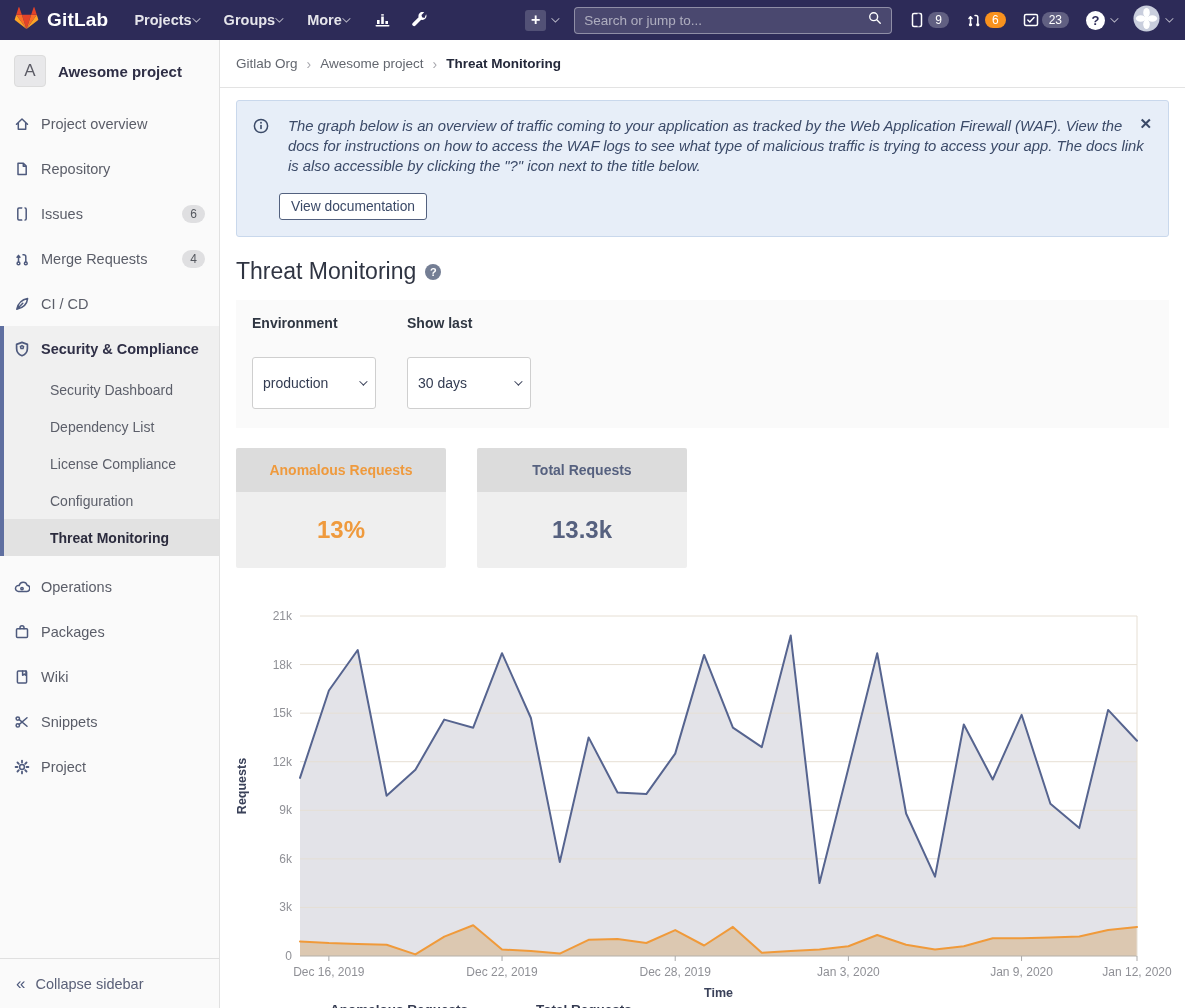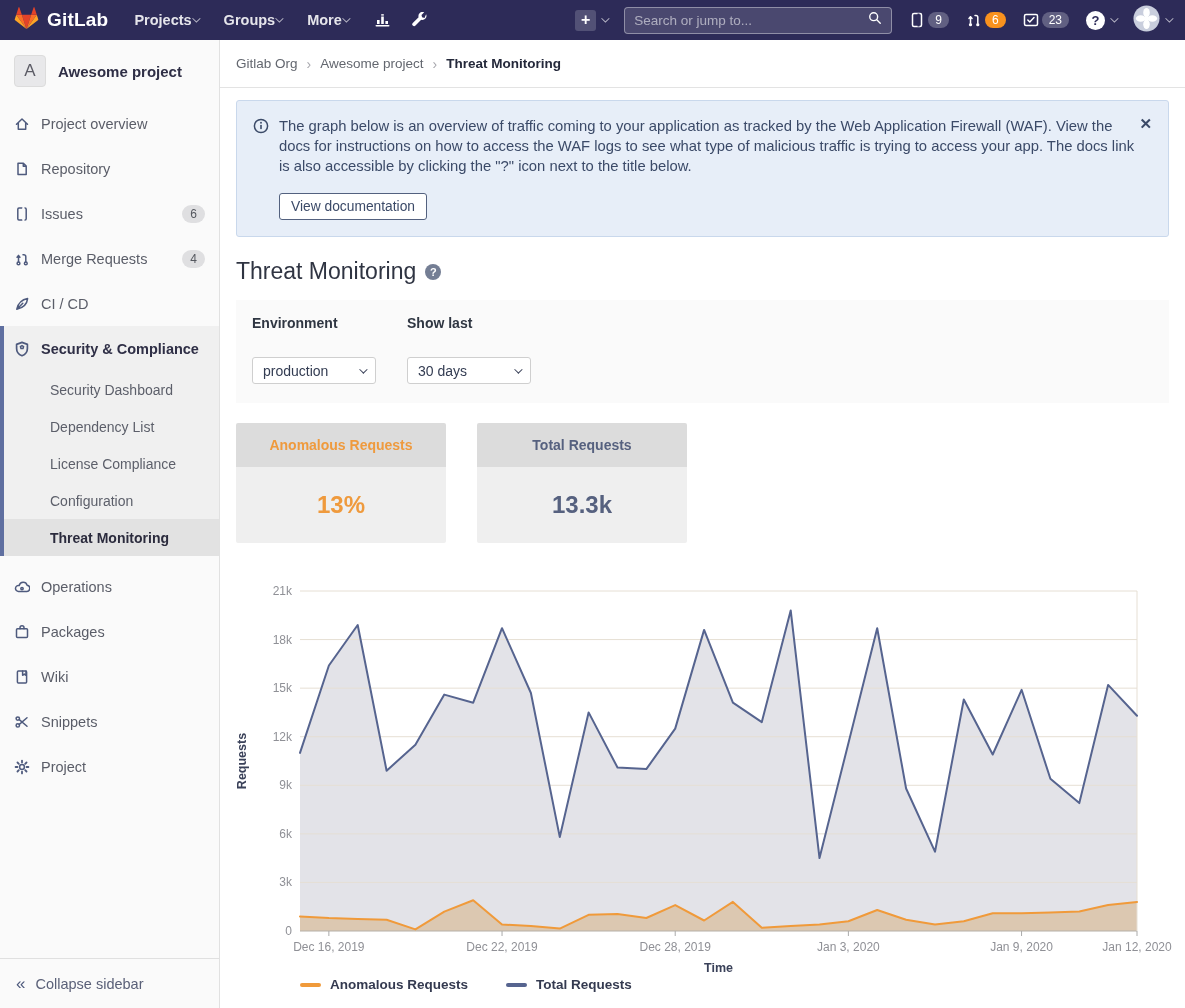--- a/index.html
+++ b/index.html
@@ -14,21 +14,21 @@
   .brand-name { color:#fff; font-size:19px; font-weight:600; letter-spacing:.2px; }
   .nav-item { display:flex; align-items:center; color:rgba(255,255,255,.88); font-size:14.5px;
               font-weight:600; margin-right:26px; cursor:pointer; }
   .chev { width:6px; height:6px; border-right:1.5px solid rgba(255,255,255,.65);
           border-bottom:1.5px solid rgba(255,255,255,.65); transform:rotate(45deg) translateY(-2px); }
   .nav-icon { margin-right:20px; display:flex; align-items:center; cursor:pointer; }
   .nav-right { margin-left:auto; display:flex; align-items:center; gap:17px; }
   .plus-box { display:flex; align-items:center; gap:5px; cursor:pointer; }
   .plus-sq { width:21px; height:21px; border:0; border-radius:3px; background:rgba(255,255,255,.18);
              color:#fff; font-size:16px; line-height:20px; text-align:center; font-weight:600; }
-  .searchbar { width:268px; height:27px; background:rgba(255,255,255,.14); border:1px solid rgba(255,255,255,.38);
+  .searchbar { width:318px; height:27px; background:rgba(255,255,255,.14); border:1px solid rgba(255,255,255,.38);
                border-radius:4px; display:flex; align-items:center; padding:0 9px; }
   .searchbar input { flex:1; background:transparent; border:0; outline:none; color:#fff; font-size:13.5px;
                      font-family:"Liberation Sans",sans-serif; }
   .searchbar input::placeholder { color:rgba(255,255,255,.55); }
   .ico-badge { display:flex; align-items:center; gap:3px; cursor:pointer; }
   .pill { min-width:20px; padding:1px 7px; border-radius:9px; background:rgba(255,255,255,.25);
           color:#fff; font-size:12px; text-align:center; }
   .pill.orange { background:#f9921e; }
   .help-circle { width:19px; height:19px; border-radius:50%; background:#fff; color:#2d2b58;
                  font-weight:700; font-size:13px; text-align:center; line-height:19px; }
@@ -60,36 +60,36 @@
   
   .main { position:absolute; top:40px; left:220px; right:0; bottom:0; background:#fff; overflow:hidden; }
   .breadcrumb { height:48px; display:flex; align-items:center; gap:9px; padding:0 16px;
                 border-bottom:1px solid #e3e3e3; font-size:13.5px; color:#63676f; }
   .breadcrumb .sep { color:#a8a8ae; font-size:14px; }
   .breadcrumb .last { font-weight:700; color:#24283a; }
   .content { padding:0 16px; }
 
   .alert { margin-top:12px; background:#e7eef8; border:1px solid #c9d8ec; border-radius:3px;
            padding:15px 16px 16px 16px; position:relative; color:#3b4a68; }
-  .alert-row { display:flex; gap:10px; }
+  .alert-row { display:flex; gap:19px;font-style:italic; }
   .alert-icon { flex:0 0 16px; margin-top:2px; }
   .alert-text { font-size:14.8px; line-height:20px; max-width:860px; }
   .alert-close { position:absolute; top:14px; right:16px; font-size:15px; font-weight:700; color:#3b4a68; cursor:pointer; }
   .alert-btn { margin-top:17px; margin-left:26px; display:inline-block; background:#fff; border:1px solid #53617f;
                border-radius:3px; padding:5px 11px; font-size:13.8px; color:#3b4a68; cursor:pointer;
                font-family:"Liberation Sans",sans-serif; }
 
   .page-title { display:flex; align-items:center; gap:9px; margin:21px 0 15px 0; }
   .page-title h1 { font-size:23px; font-weight:400; color:#2f3442; }
   .help-dot { width:16px; height:16px; border-radius:50%; background:#747e94; color:#fff; font-size:11px;
               font-weight:700; text-align:center; line-height:16px; cursor:pointer; }
 
   .filters { background:#fafafa; padding:15px 16px 19px 16px; display:flex; gap:31px; }
   .fgroup label { display:block; font-size:14px; font-weight:700; color:#2f3642; margin-bottom:26px; }
-  .select { width:124px; height:27px; background:#fff; border:1px solid #cfcfcf; border-radius:3px;
+  .select { width:124px; height:52px; background:#fff; border:1px solid #cfcfcf; border-radius:3px;
             display:flex; align-items:center; padding:0 10px; font-size:14px; color:#333c52; cursor:pointer; }
   .select .chev2 { margin-left:auto; width:6px; height:6px; border-right:1.6px solid #3a4159;
                    border-bottom:1.6px solid #3a4159; transform:rotate(45deg) translateY(-2px); }
 
   .stats { display:flex; gap:31px; margin-top:20px; }
   .stat-card { width:210px; border-radius:2px; overflow:hidden; }
   .stat-head { height:44px; background:#dcdcdc; display:flex; align-items:center; justify-content:center;
                font-size:14px; font-weight:700; }
   .stat-body { height:76px; background:#efefef; display:flex; align-items:center; justify-content:center;
                font-size:24px; font-weight:700; }

